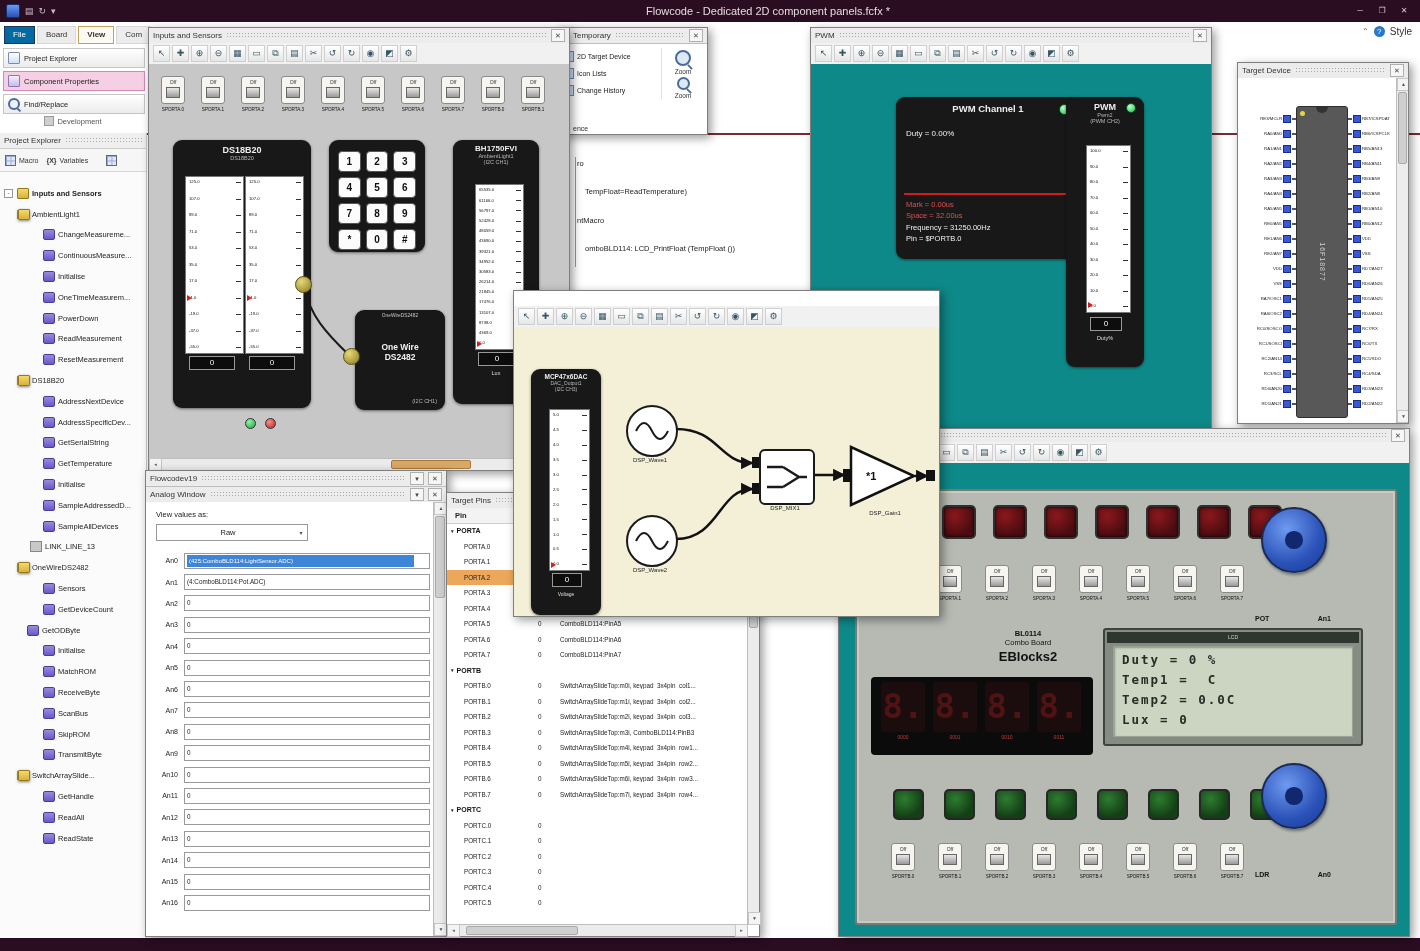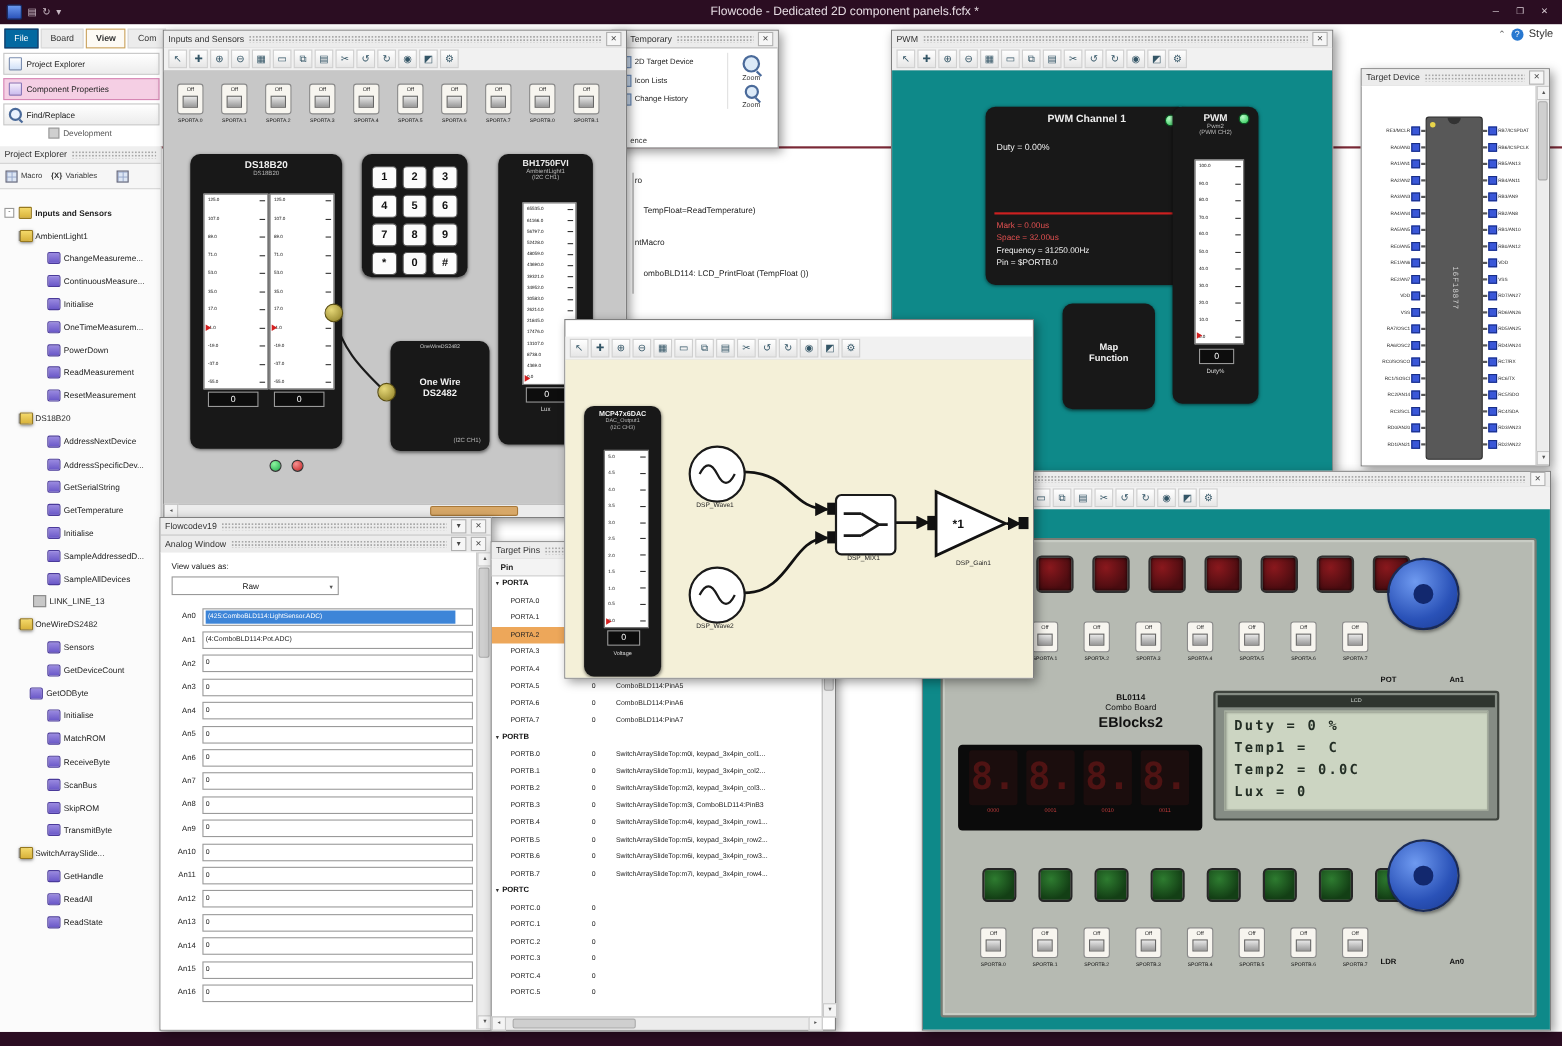--- a/index.html
+++ b/index.html
@@ -533,24 +533,20 @@
               <i></i>
             </div>
             <div class="tick">
               <span>0.0</span>
               <i></i>
             </div>
           </div>
         <div class="valbox" style="left:24px;top:220px;width:30px">0</div>
         <div class="cunit" style="top:238px">Duty%</div>
       </div>
-      <div class="comp" style="left:155px;top:212px;width:84px;height:96px">
-        <div class="cmid" style="margin-top:34px">Map</div>
-        <div class="cmid">Function</div>
-      </div>
     </div>
   </section>
 
   <section class="win" id="win-target" style="left:1237px;top:62px;width:170px;height:360px;z-index:20">
     <div class="wtitle">
       <span class="wt">Target Device</span>
       <span class="dots"></span>
       <span class="wbtn">✕</span>
     </div>
     <div class="wcontent" style="top:15px;bottom:0;background:#fff">

